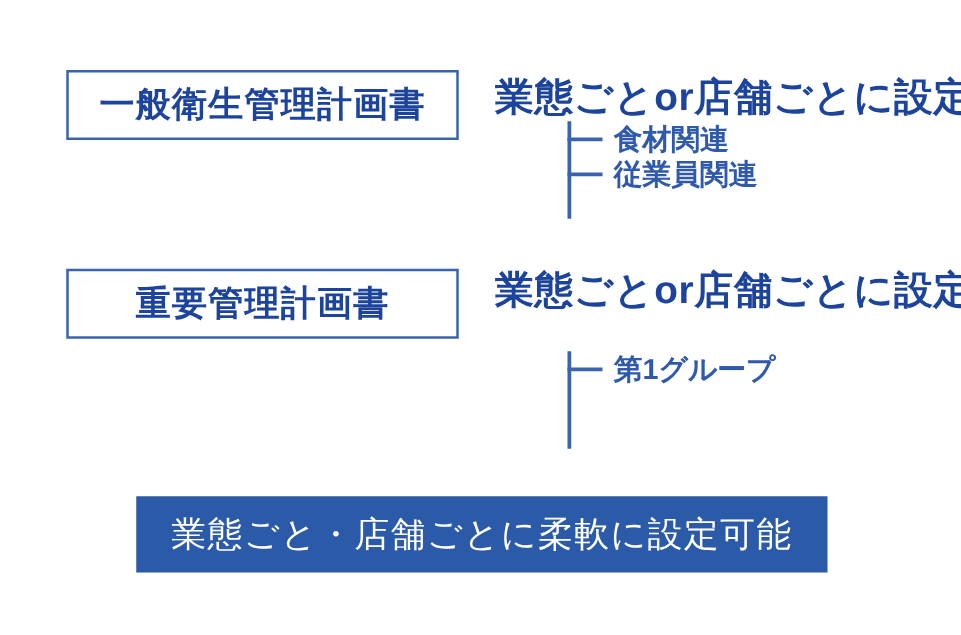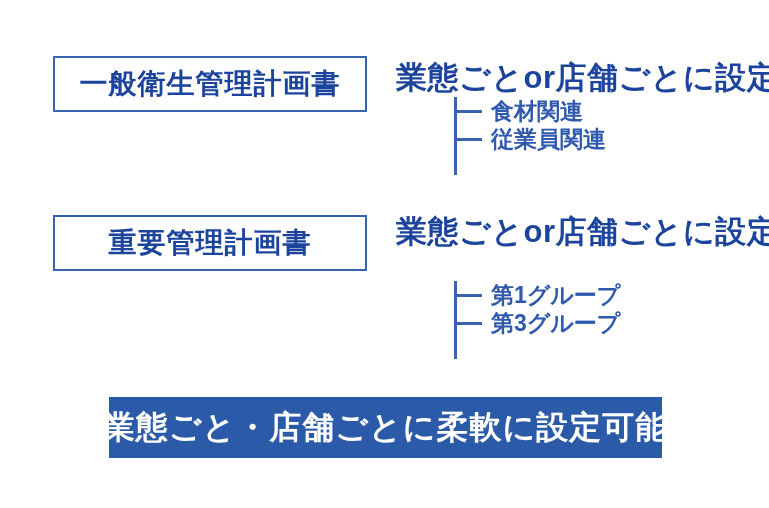--- a/index.html
+++ b/index.html
@@ -89,22 +89,22 @@
     top: 397px;
     width: 553px;
     height: 61px;
     background: var(--banner-bg, #2b5ba8);
     display: flex;
     align-items: center;
     justify-content: center;
   }
   .banner-label {
     color: var(--banner-text, #ffffff);
-    font-size: 32px;
-    font-weight: bold;
+    font-size: 28px;
+    font-weight: normal;
     letter-spacing: 1px;
     white-space: nowrap;
   }
 </style>
 </head>
 <body>
 
 <div class="canvas">
 
   <div class="plan-box box-general">
@@ -130,23 +130,19 @@
   </div>
 
   <div class="setting-heading heading-critical">業態ごとor店舗ごとに設定</div>
 
   <div class="tree tree-critical">
     <div class="tree-vline"></div>
     <div class="tree-item">
       <span class="tree-branch"></span>
       <span class="tree-item-label">第1グループ</span>
     </div>
-    <div class="tree-item">
-      <span class="tree-branch"></span>
-      <span class="tree-item-label">第3グループ</span>
-    </div>
   </div>
 
   <div class="banner">
     <span class="banner-label">業態ごと・店舗ごとに柔軟に設定可能</span>
   </div>
 
 </div>
 
 </body></html>

